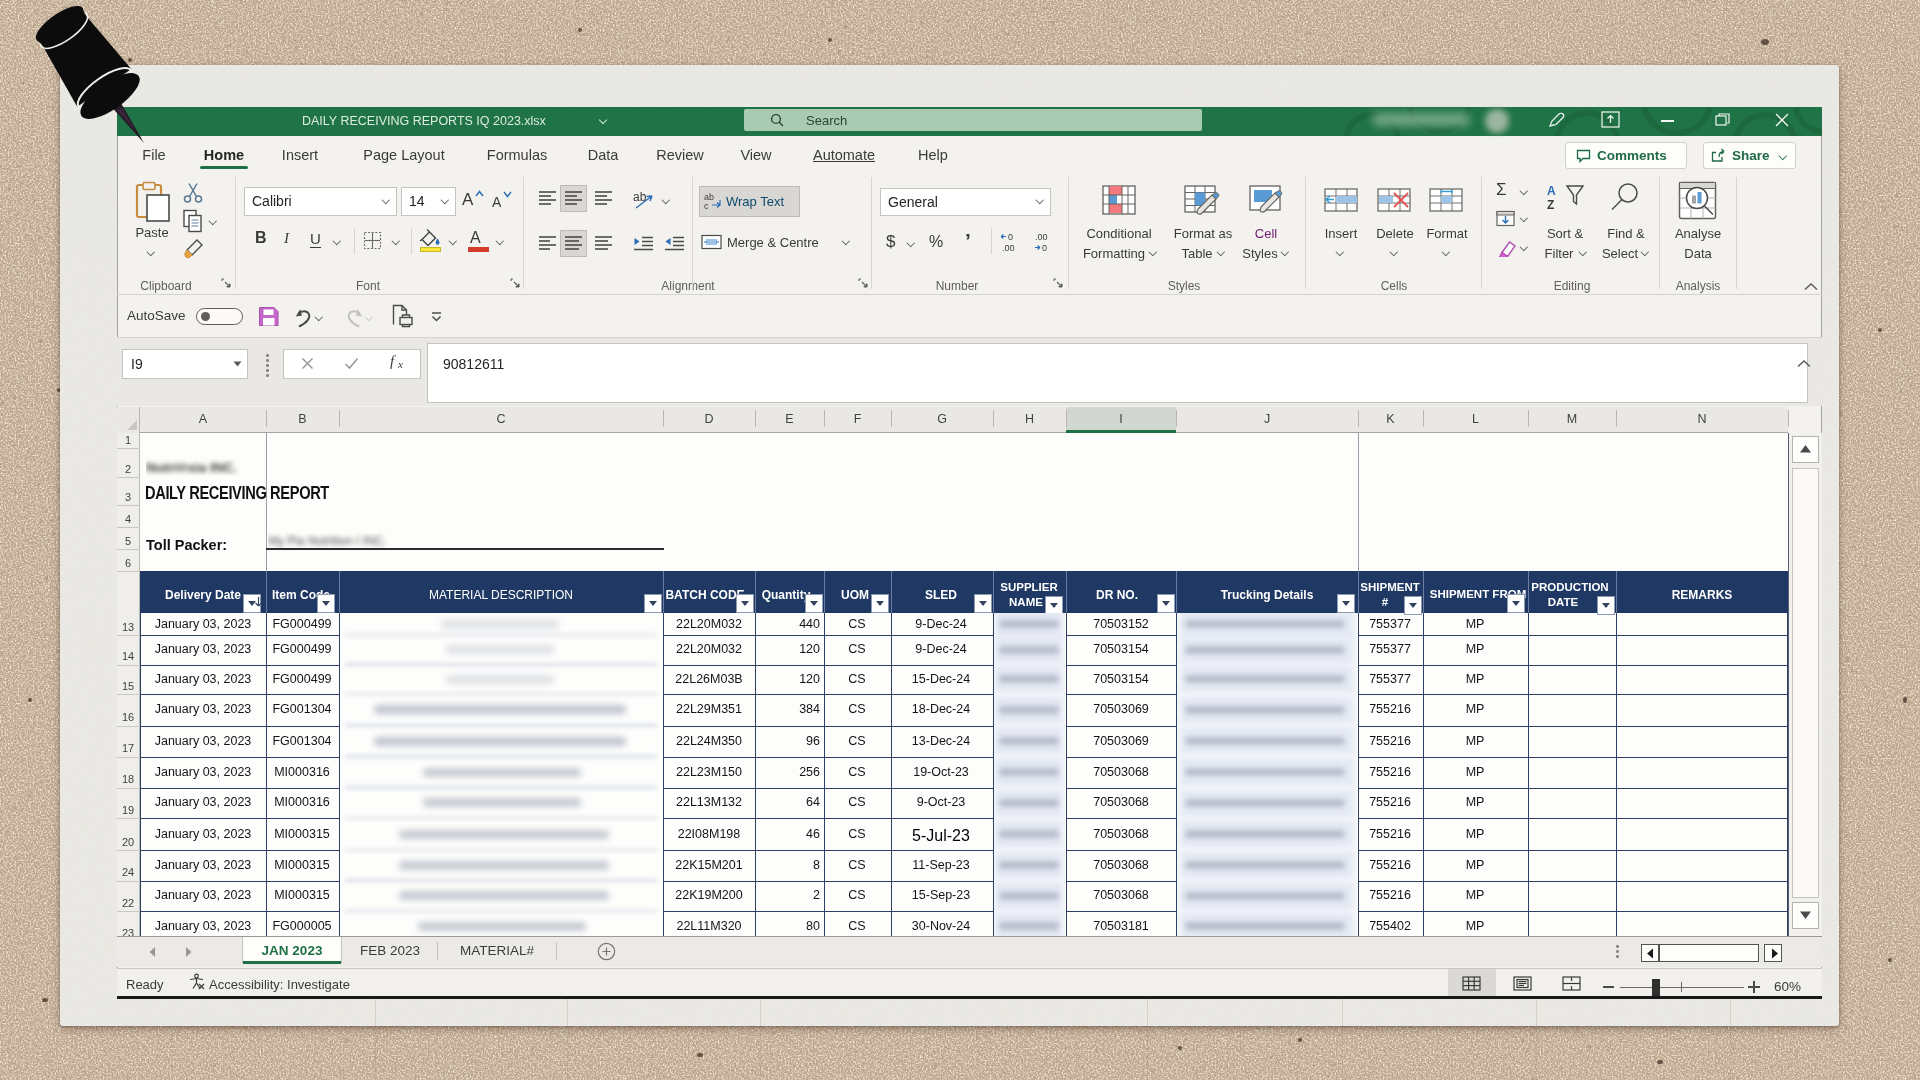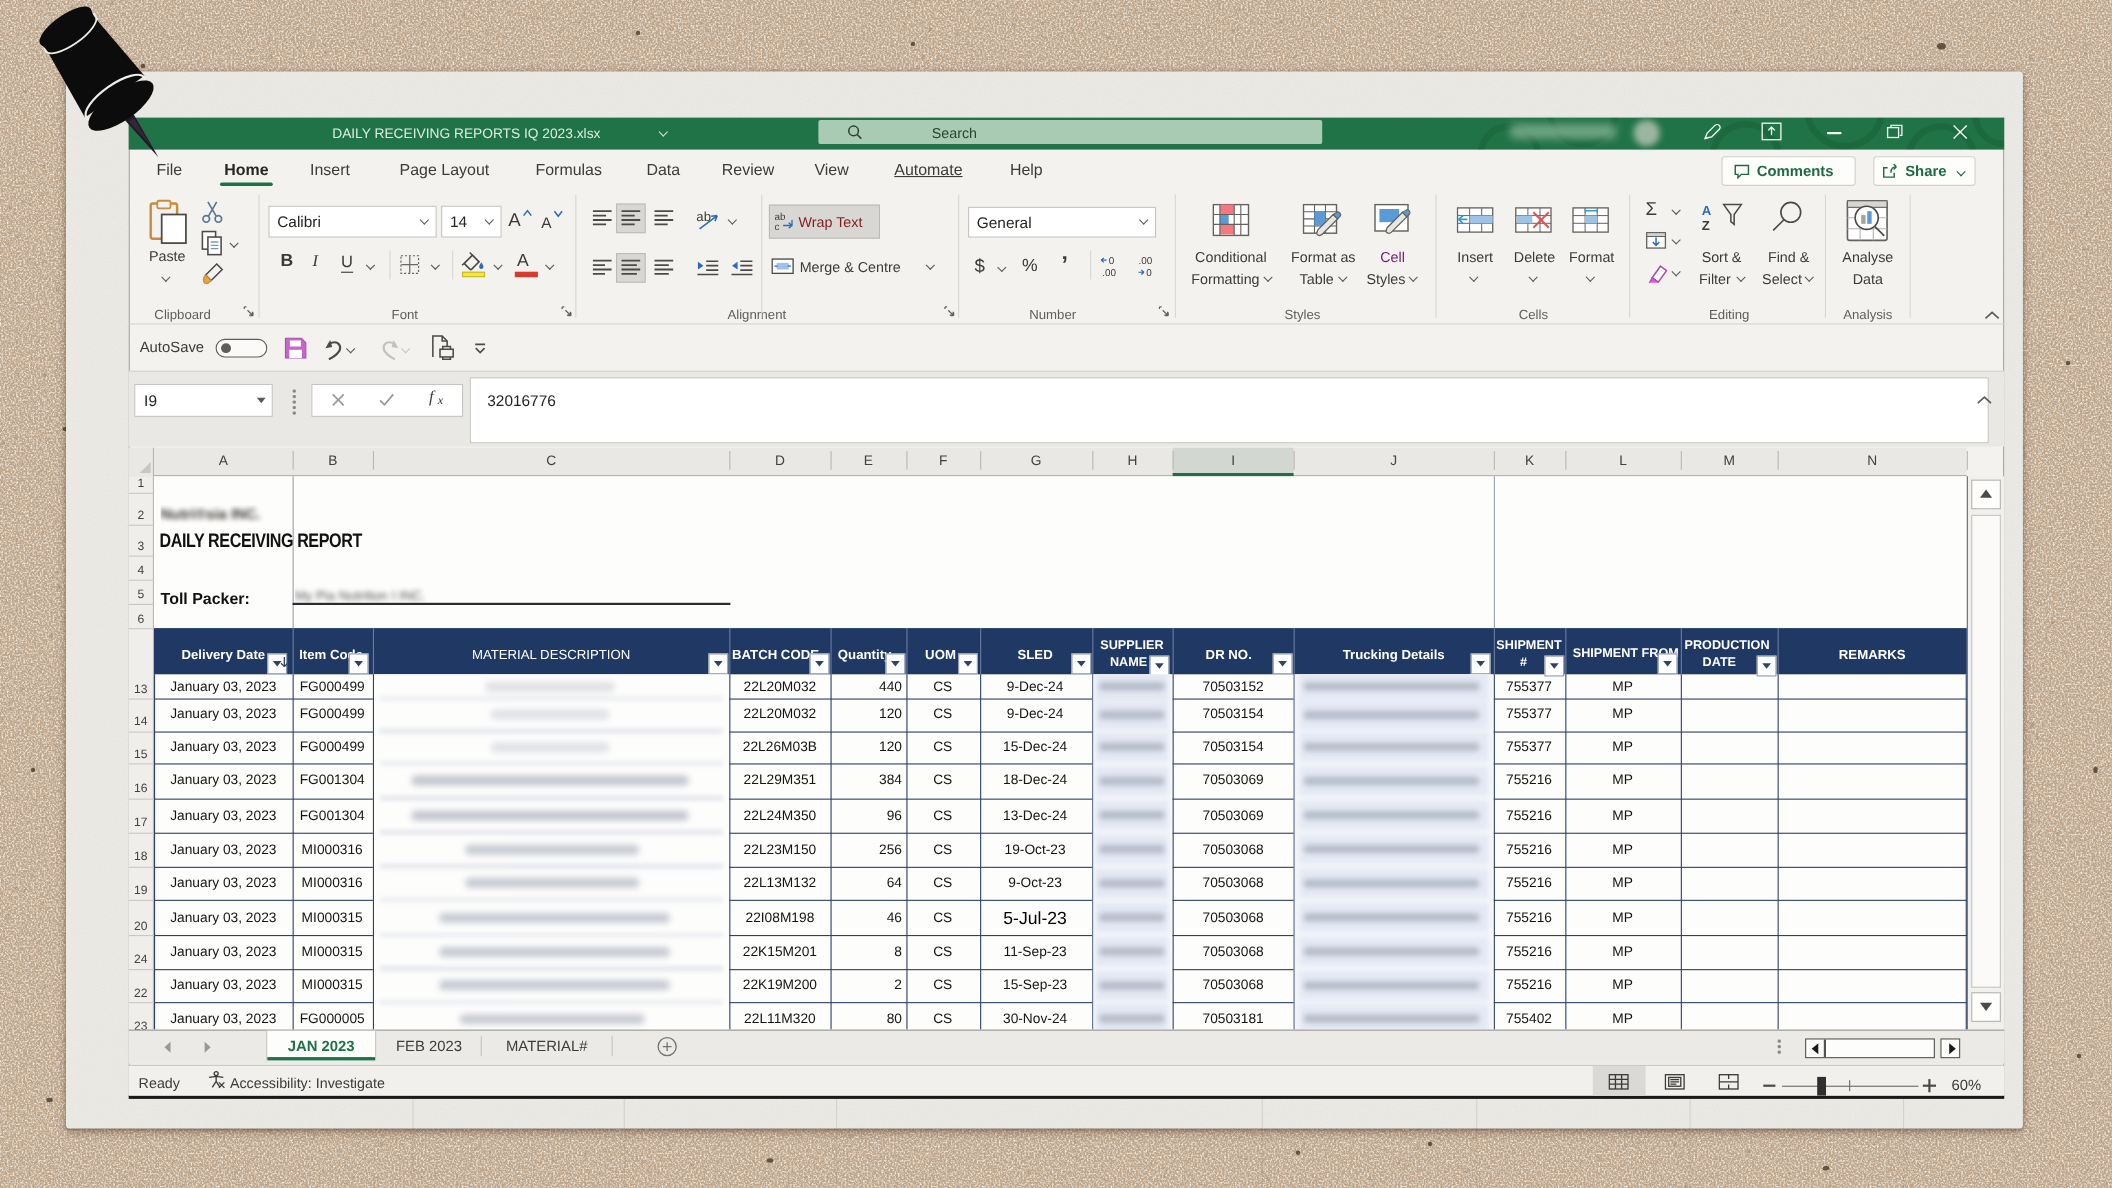--- a/index.html
+++ b/index.html
@@ -82,21 +82,21 @@
     </svg></div>
 <div class="a" style="left:302px;top:114px;width:300px;height:15px;font-size:12.5px;color:#ddece1;white-space:nowrap;line-height:15px;">DAILY RECEIVING REPORTS IQ 2023.xlsx</div>
 <div class="a" style="left:600px;top:117px;width:8px;height:8px">
     <div style="position:absolute;width:5px;height:5px;border-right:1.5px solid #cfe3d6;border-bottom:1.5px solid #cfe3d6;transform:rotate(45deg)"></div>
   </div>
 <div class="a" style="left:744px;top:109px;width:458px;height:22px;background:#a9cbb3;border-radius:2px;"></div>
 <svg class="a" style="left:770px;top:113px" width="14" height="14">
     <circle cx="6" cy="6" r="4.4" fill="none" stroke="#2c4434" stroke-width="1.4"></circle>
     <line x1="9.2" y1="9.2" x2="13" y2="13" stroke="#2c4434" stroke-width="1.4"></line>
   </svg>
-<div class="t" style="left:847px;top:114px;font-size:13px;color:#2c4434;line-height:13px;">Search</div>
+<div class="t" style="left:806px;top:114px;font-size:13px;color:#2c4434;line-height:13px;">Search</div>
 <div class="a" style="left:1373px;top:113px;width:96px;height:13px;background:#85b295;border-radius:3px;filter:blur(4px);opacity:.8;"></div>
 <div class="a" style="left:1485px;top:109px;width:24px;height:24px;background:#a9bdab;border-radius:50%;filter:blur(3px);opacity:.9;"></div>
 <svg class="a" style="left:1546px;top:110px" width="20" height="20">
     <g fill="none" stroke="#f2f7f3" stroke-width="1.2">
       <path d="M4 16 L6 11 L13 4 C14 3 16 3 17 4 C18 5 18 6.5 17 7.5 L10 14.5 L4 16 Z"></path>
       <path d="M4 16 L8 14.7"></path>
     </g>
   </svg>
 <svg class="a" style="left:1601px;top:111px" width="20" height="18">
     <g fill="none" stroke="#f2f7f3" stroke-width="1.2">
@@ -302,21 +302,21 @@
 <div class="a" style="left:663px;top:197px;width:8px;height:8px">
     <div style="position:absolute;width:4.5px;height:4.5px;border-right:1.4px solid #5c5b58;border-bottom:1.4px solid #5c5b58;transform:rotate(45deg)"></div>
   </div>
 <div class="a" style="left:692px;top:177px;width:1px;height:112px;background:#d8d6d2;"></div>
 <div class="a" style="left:699px;top:186px;width:101px;height:31px;background:#d9d7d3;border:1px solid #bdbbb7;"></div>
 <svg class="a" style="left:704px;top:192px" width="20" height="19">
     <text x="0" y="8" font-size="9" fill="#3b3a39">ab</text>
     <text x="0" y="17" font-size="9" fill="#3b3a39">c</text>
     <path d="M8 13 H16 V8 M16 13 L13 10.5 M16 13 L13 15.5" stroke="#2b6cb8" stroke-width="1.2" fill="none"></path>
   </svg>
-<div class="t" style="left:726px;top:195px;font-size:13px;color:#7f1d1d;text-align:right;">Wrap Text</div>
+<div class="t" style="left:726px;top:195px;font-size:13px;color:#0c4a6e;text-align:right;">Wrap Text</div>
 <svg class="a" style="left:538px;top:235px" width="20" height="16">
     <g stroke="#4a4a48" stroke-width="1.6">
       <line x1="1" y1="2" x2="18" y2="2"></line>
       <line x1="1" y1="6" x2="12" y2="6"></line>
       <line x1="1" y1="10" x2="18" y2="10"></line>
       <line x1="1" y1="14" x2="12" y2="14"></line>
     </g>
   </svg>
 <div class="a" style="left:560px;top:230px;width:27px;height:27px;background:#d9d7d3;border:1px solid #bdbbb7;"></div>
 <svg class="a" style="left:564px;top:235px" width="20" height="16">
@@ -583,21 +583,21 @@
       <line x1="1.5" y1="1.5" x2="11.5" y2="11.5"></line>
       <line x1="11.5" y1="1.5" x2="1.5" y2="11.5"></line>
     </g>
   </svg>
 <svg class="a" style="left:344px;top:357px" width="15" height="13">
     <path d="M1.5 7 L5.5 11 L13.5 1.5" fill="none" stroke="#9a9894" stroke-width="1.6"></path>
   </svg>
 <div class="t" style="left:390px;top:354px;font-size:15px;font-style:italic;font-family:'Liberation Serif',serif;color:#3b3a39;">f</div>
 <div class="t" style="left:398px;top:359px;font-size:11px;font-style:italic;font-family:'Liberation Serif',serif;color:#3b3a39;">x</div>
 <div class="a" style="left:427px;top:343px;width:1381px;height:60px;background:#fff;border:1px solid #c6c4c0;"></div>
-<div class="t" style="left:443px;top:357px;font-size:14px;color:#252423;">32016776</div>
+<div class="t" style="left:443px;top:357px;font-size:14px;color:#252423;">90812611</div>
 <svg class="a" style="left:1797px;top:359px" width="14" height="9">
     <path d="M1 7.5 L7 2 L13 7.5" fill="none" stroke="#5c5b58" stroke-width="1.5"></path>
   </svg>
 <div class="a" style="left:117px;top:407px;width:1671px;height:26px;background:#e9e8e4;border-bottom:1px solid #a8a6a2;"></div>
 <div class="a" style="left:117px;top:407px;width:23px;height:26px;background:#e9e8e4;border-right:1px solid #b9b7b3;"></div>
 <svg class="a" style="left:126px;top:419px" width="12" height="12">
     <path d="M11 1 V11 H1 Z" fill="#c9c7c3"></path>
   </svg>
 <div class="a" style="left:1066px;top:407px;width:110px;height:23px;background:#d2d7d2;"></div>
 <div class="a" style="left:1066px;top:430px;width:110px;height:3px;background:#1e7145;"></div>

